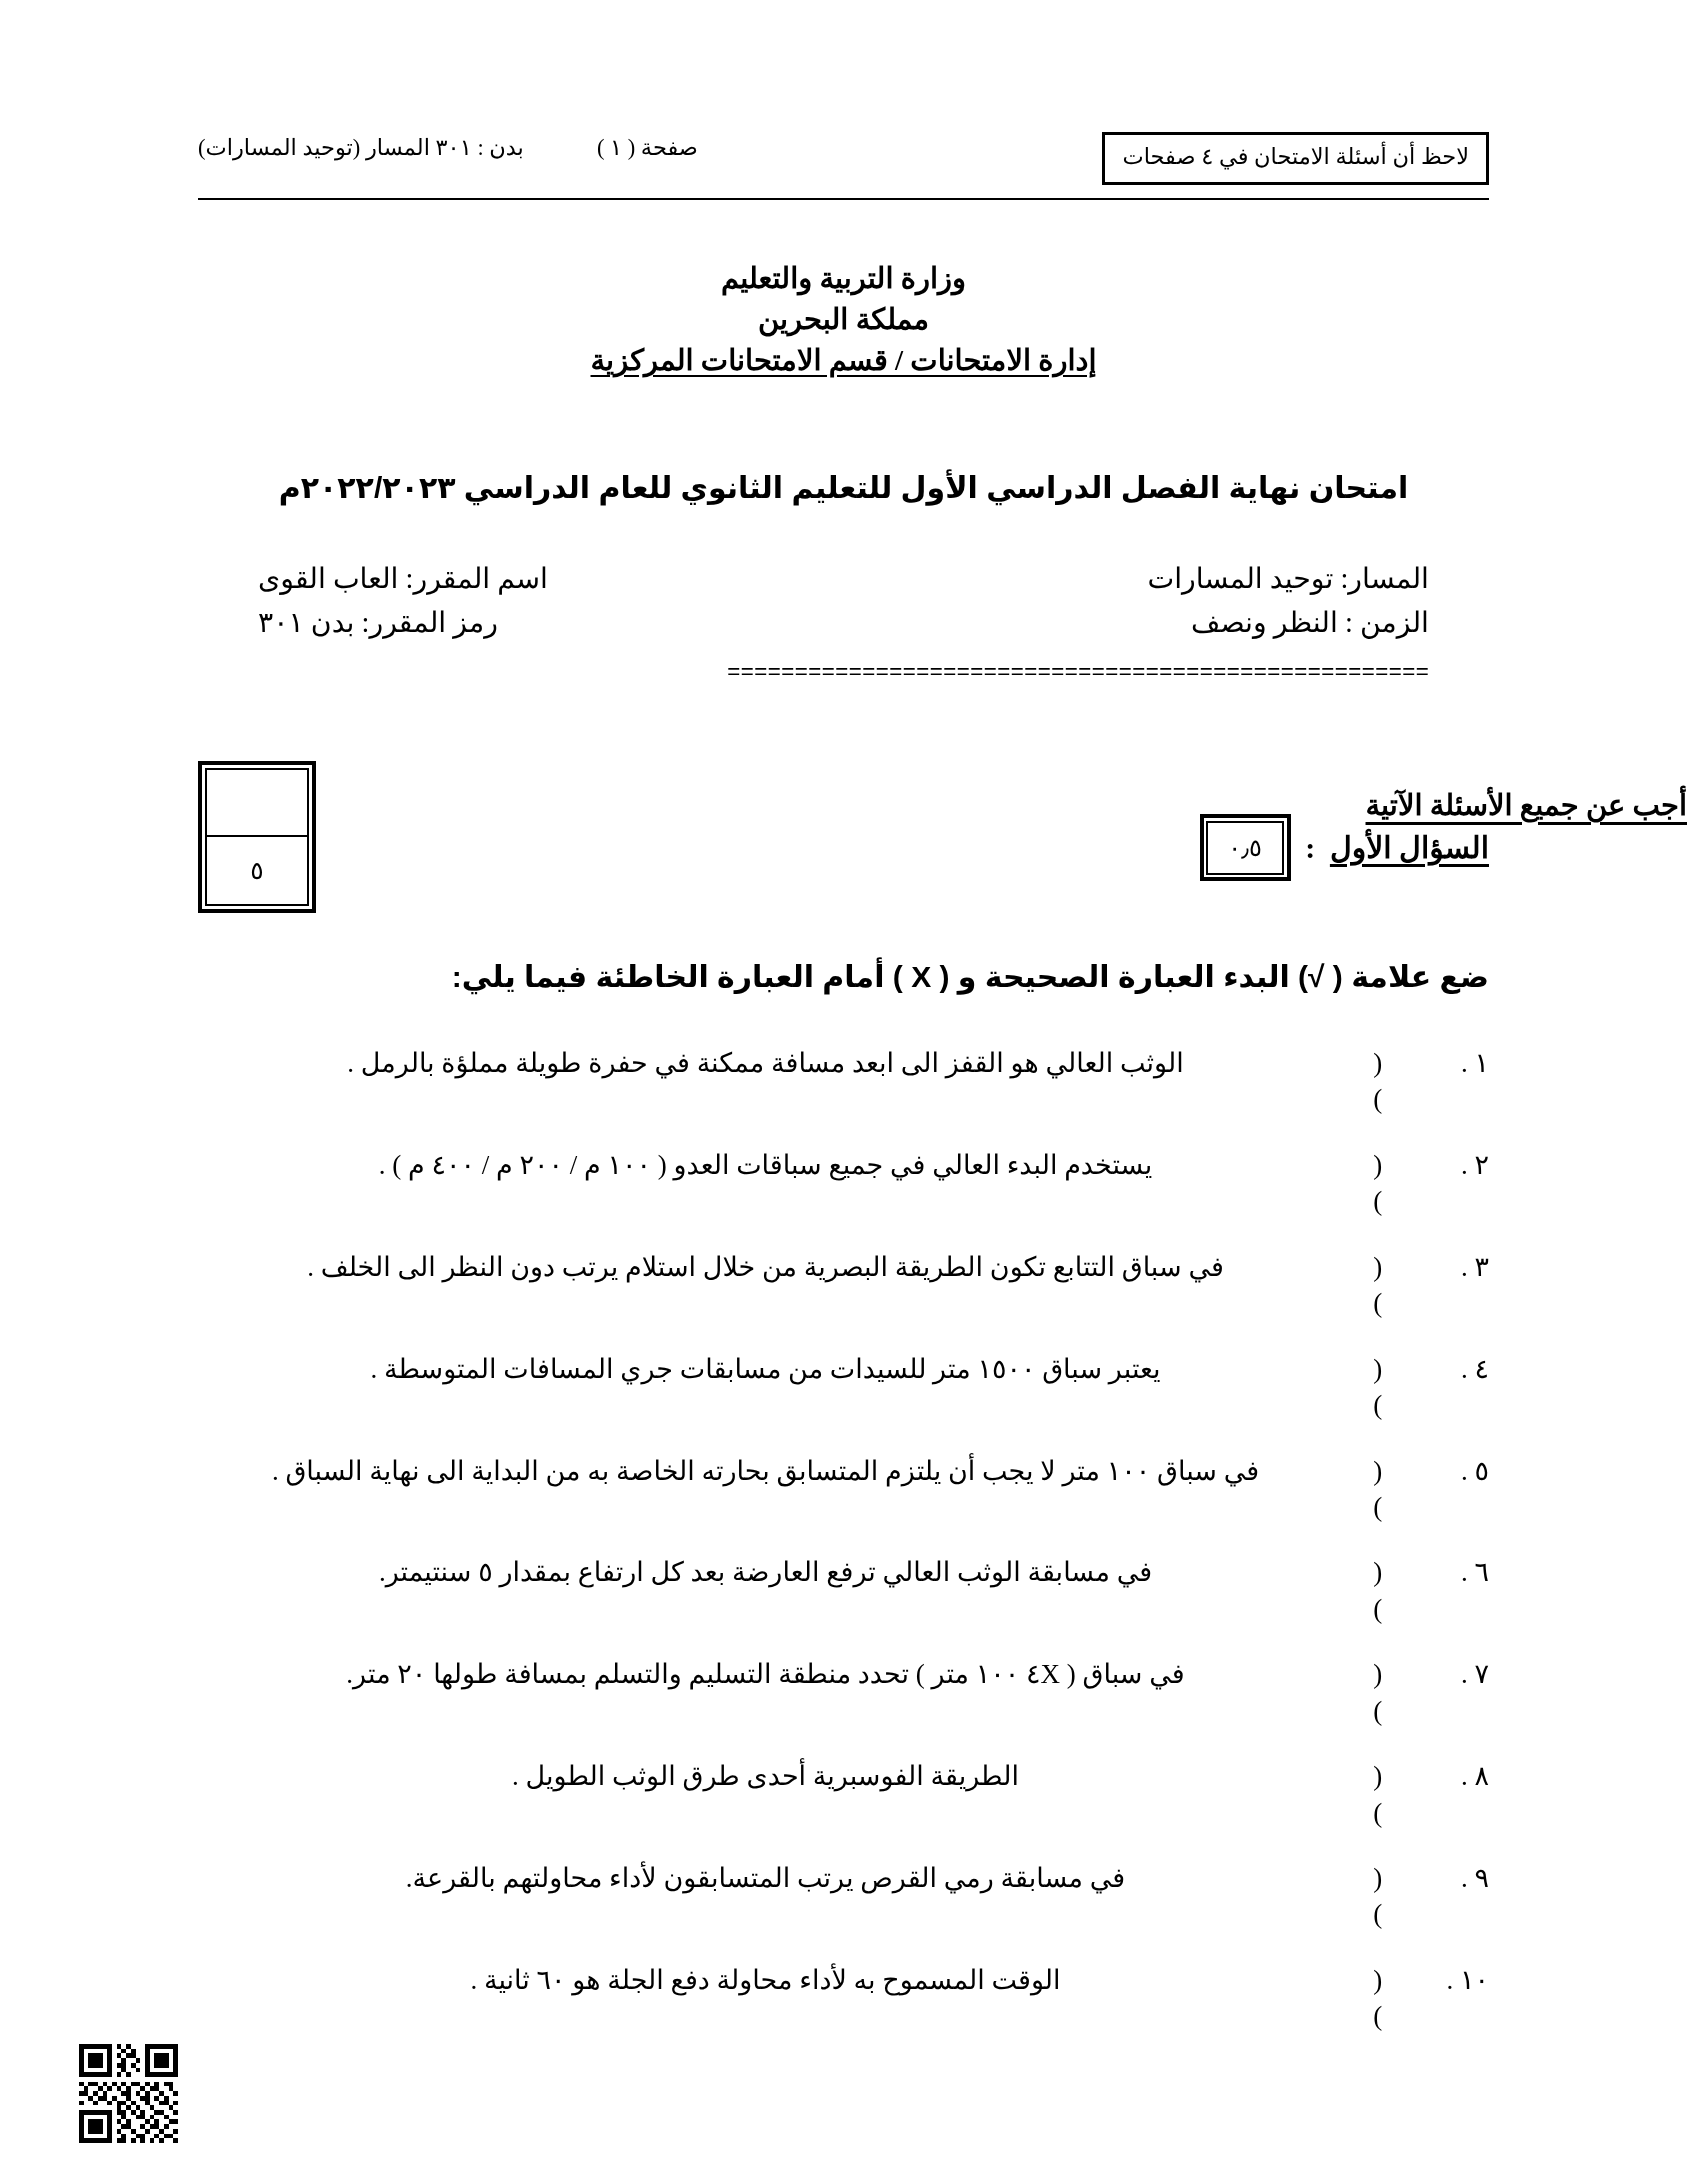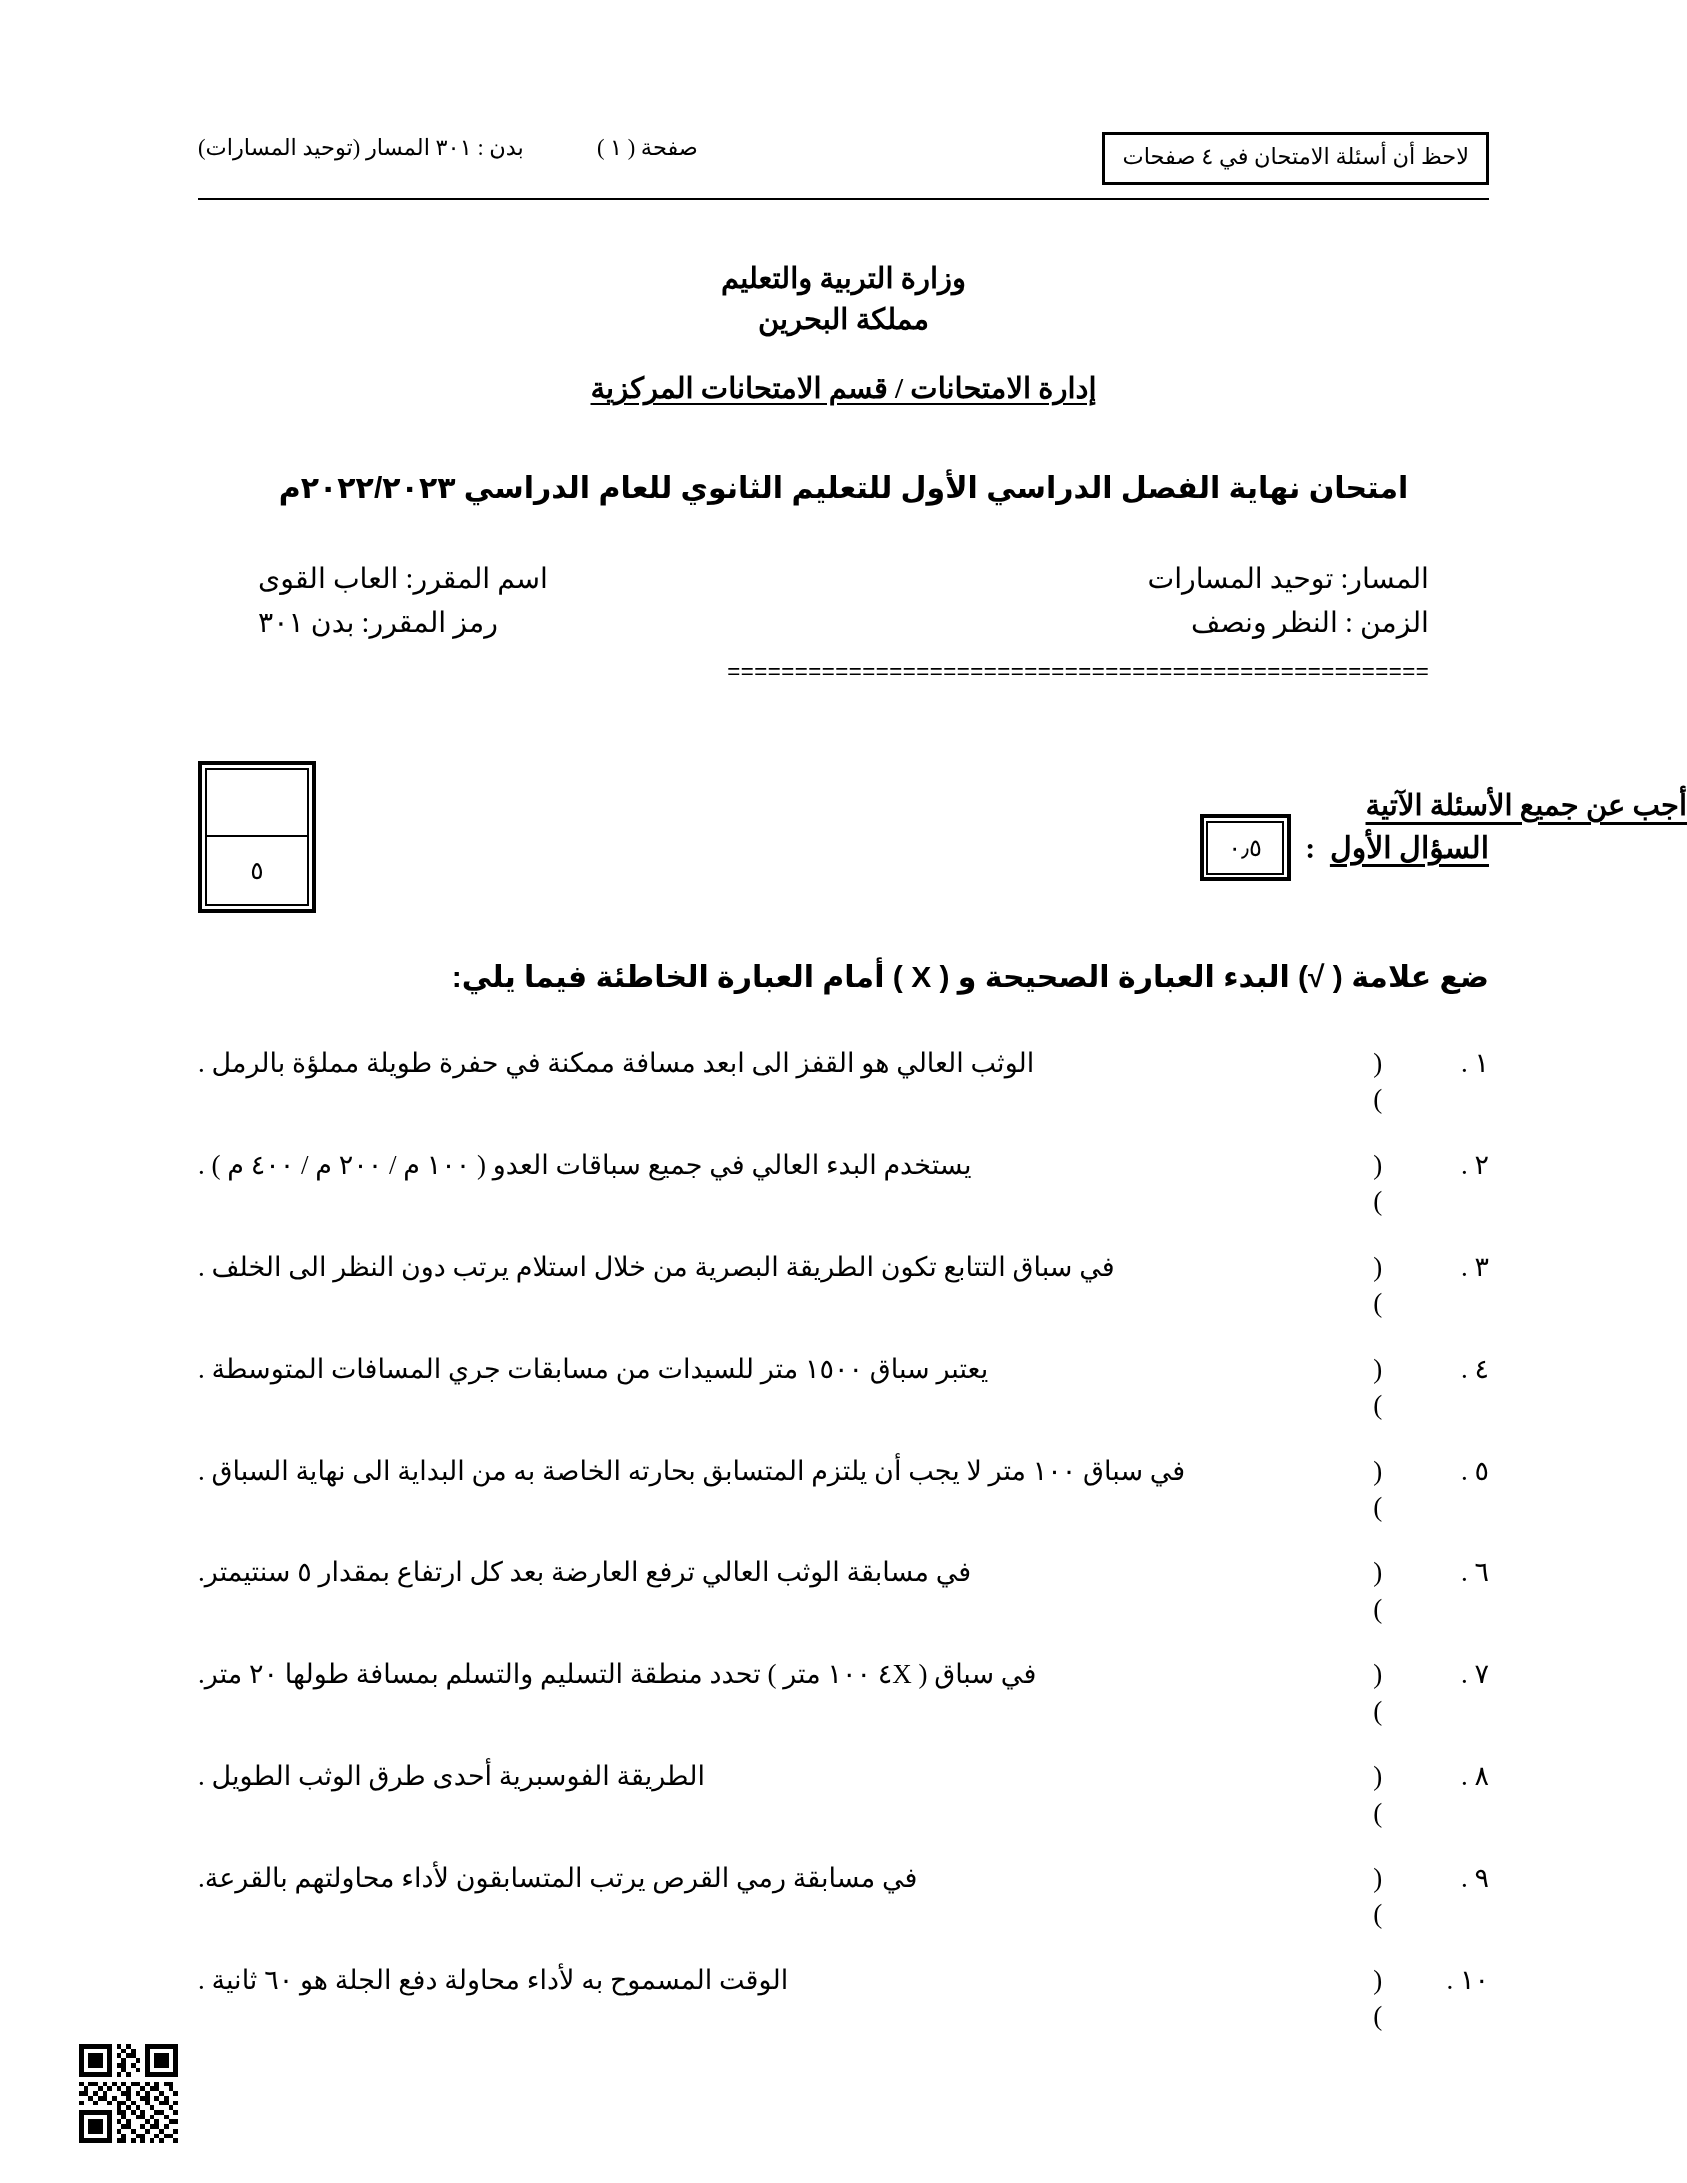--- a/index.html
+++ b/index.html
@@ -64,21 +64,21 @@
   
   .ministry {
     position: absolute;
     top: 258px;
     left: 0; right: 0;
     text-align: center;
     font-size: 29px;
     font-weight: bold;
     line-height: 1.42;
   }
-  .ministry .u { text-decoration: underline; text-underline-offset: 5.3px; margin-top: 28px; }
+  .ministry .u { text-decoration: underline; text-underline-offset: 5.3px; }
 
   
   .exam-title {
     position: absolute;
     top: 470px;
     left: 0; right: 0;
     text-align: center;
     font-size: 30px;
     font-weight: bold;
     font-family: "Liberation Sans", "DejaVu Sans", sans-serif;
@@ -231,21 +231,21 @@
     font-size: 27px;
   }
   .tf-paren {
     flex: 0 0 78px;
     text-align: center;
     font-size: 27px;
     letter-spacing: 22.5px;
   }
   .tf-text {
     flex: 1 1 auto;
-    text-align: left;
+    text-align: center;
     padding-right: 17px;
   }
 
   
   .qr {
     position: absolute;
     bottom: 40px;
     left: 79px;
     width: 99px;
     height: 99px;

